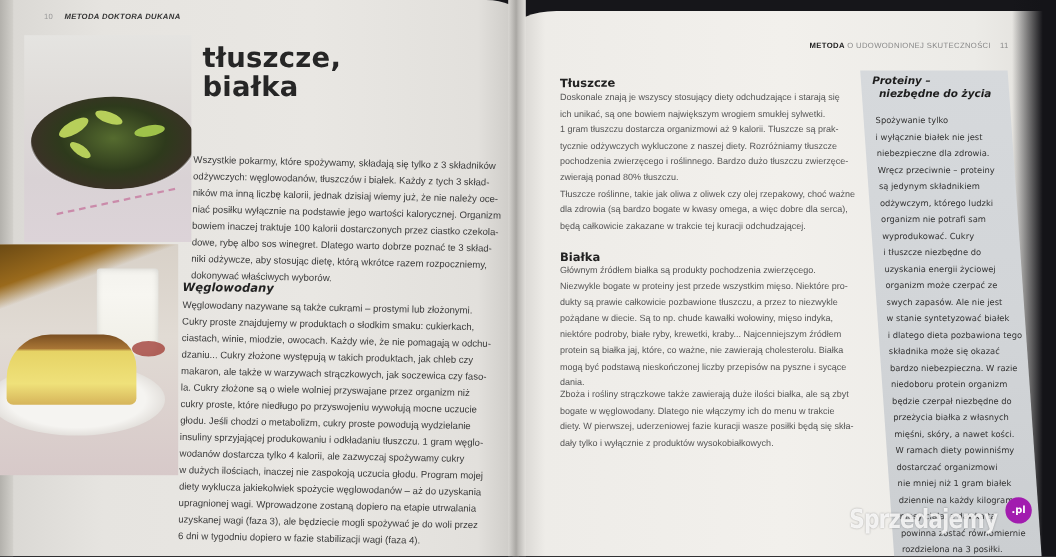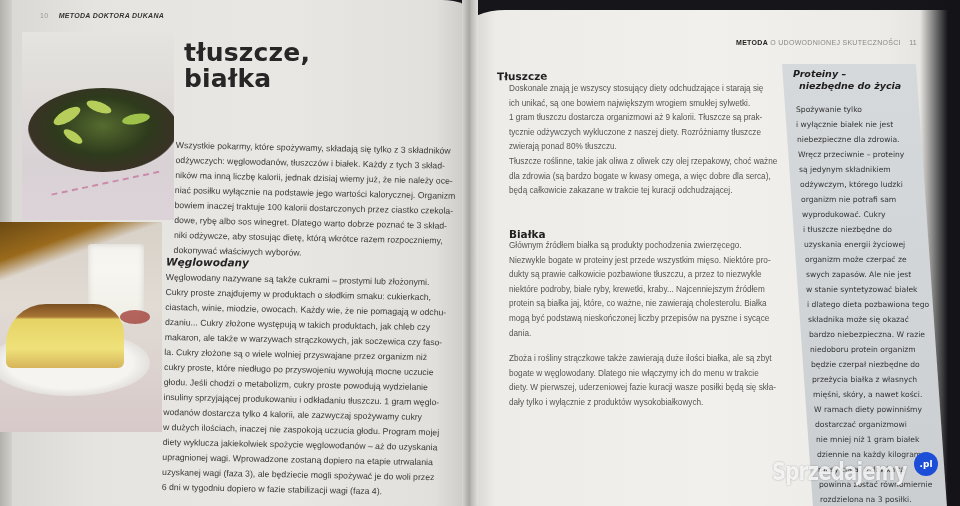--- a/index.html
+++ b/index.html
@@ -98,21 +98,21 @@
   .body-text .line { display: block; white-space: nowrap; }
 
   .intro { position: absolute; left: 176px; top: 138px; transform: rotate(1.2deg); transform-origin: left top; }
 
   .section-heading {
     font-family: "DejaVu Sans", sans-serif; font-weight: bold; color: #222; font-size: 10.5px;
   }
   .h-weglowodany { position: absolute; left: 166px; top: 256px; transform: rotate(0.6deg); font-style: italic; }
   .weglowodany-text { position: absolute; left: 166px; top: 270px; transform: rotate(1.1deg); transform-origin: left top; }
 
-  .h-tluszcze { position: absolute; left: 497px; top: 70px; transform: rotate(-0.5deg); }
+  .h-tluszcze { position: absolute; left: 509px; top: 70px; transform: rotate(-0.5deg); }
   .tluszcze-text { position: absolute; left: 509px; top: 82px; }
   .h-bialka { position: absolute; left: 509px; top: 228px; }
   .bialka-text { position: absolute; left: 509px; top: 239px; }
   .zboza-text { position: absolute; left: 509px; top: 352px; }
 
   .right-text { font-size: 8.2px; line-height: 14.6px; color: #555; }
 
   
   .sidebar {
     position: absolute; left: 782px; top: 64px; width: 134px; height: 442px;
@@ -131,21 +131,21 @@
 
   
   .watermark {
     position: absolute; left: 772px; top: 458px; font-size: 24px; font-weight: bold;
     color: rgba(255,255,255,0.85); font-family: "DejaVu Sans", sans-serif; letter-spacing: -1px;
     text-shadow: 0 0 2px rgba(0,0,0,0.35);
     transform: scaleX(0.82); transform-origin: left top;
   }
   .watermark-badge {
     position: absolute; left: 914px; top: 452px; width: 24px; height: 24px; border-radius: 50%;
-    background: #1d4ed8; color: #fff; font-size: 9px; font-weight: bold; text-align: center; line-height: 24px;
+    background: #a21caf; color: #fff; font-size: 9px; font-weight: bold; text-align: center; line-height: 24px;
     font-family: "DejaVu Sans", sans-serif;
   }
 </style>
 </head>
 <body>
 
 <div class="scene">
   <div class="page-right"></div>
   <div class="right-dark-corner"></div>
   <div class="page-left"></div>
@@ -213,31 +213,33 @@
     <span>O UDOWODNIONEJ SKUTECZNOŚCI</span>
     <span style="margin-left:6px;">11</span>
   </div>
 
   <div class="section-heading h-tluszcze">Tłuszcze</div>
   <div class="tluszcze-text body-text right-text">
     <span class="line">Doskonale znają je wszyscy stosujący diety odchudzające i starają się</span>
     <span class="line">ich unikać, są one bowiem największym wrogiem smukłej sylwetki.</span>
     <span class="line">1 gram tłuszczu dostarcza organizmowi aż 9 kalorii. Tłuszcze są prak-</span>
     <span class="line">tycznie odżywczych wykluczone z naszej diety. Rozróżniamy tłuszcze</span>
+    <span class="line">pochodzenia zwierzęcego i roślinnego. Bardzo dużo tłuszczu zwierzęce-</span>
     <span class="line">zwierają ponad 80% tłuszczu.</span>
     <span class="line">Tłuszcze roślinne, takie jak oliwa z oliwek czy olej rzepakowy, choć ważne</span>
     <span class="line">dla zdrowia (są bardzo bogate w kwasy omega, a więc dobre dla serca),</span>
     <span class="line">będą całkowicie zakazane w trakcie tej kuracji odchudzającej.</span>
   </div>
 
   <div class="section-heading h-bialka">Białka</div>
   <div class="bialka-text body-text right-text">
     <span class="line">Głównym źródłem białka są produkty pochodzenia zwierzęcego.</span>
     <span class="line">Niezwykle bogate w proteiny jest przede wszystkim mięso. Niektóre pro-</span>
     <span class="line">dukty są prawie całkowicie pozbawione tłuszczu, a przez to niezwykle</span>
+    <span class="line">pożądane w diecie. Są to np. chude kawałki wołowiny, mięso indyka,</span>
     <span class="line">niektóre podroby, białe ryby, krewetki, kraby... Najcenniejszym źródłem</span>
     <span class="line">protein są białka jaj, które, co ważne, nie zawierają cholesterolu. Białka</span>
     <span class="line">mogą być podstawą nieskończonej liczby przepisów na pyszne i sycące</span>
     <span class="line">dania.</span>
   </div>
 
   <div class="zboza-text body-text right-text">
     <span class="line">Zboża i rośliny strączkowe także zawierają duże ilości białka, ale są zbyt</span>
     <span class="line">bogate w węglowodany. Dlatego nie włączymy ich do menu w trakcie</span>
     <span class="line">diety. W pierwszej, uderzeniowej fazie kuracji wasze posiłki będą się skła-</span>

